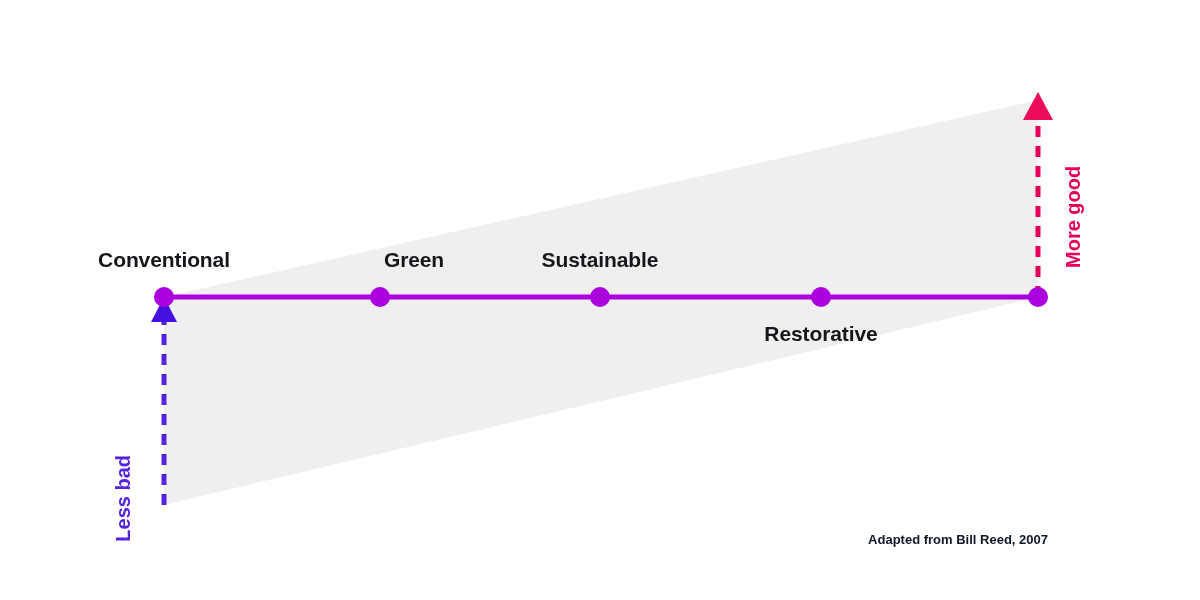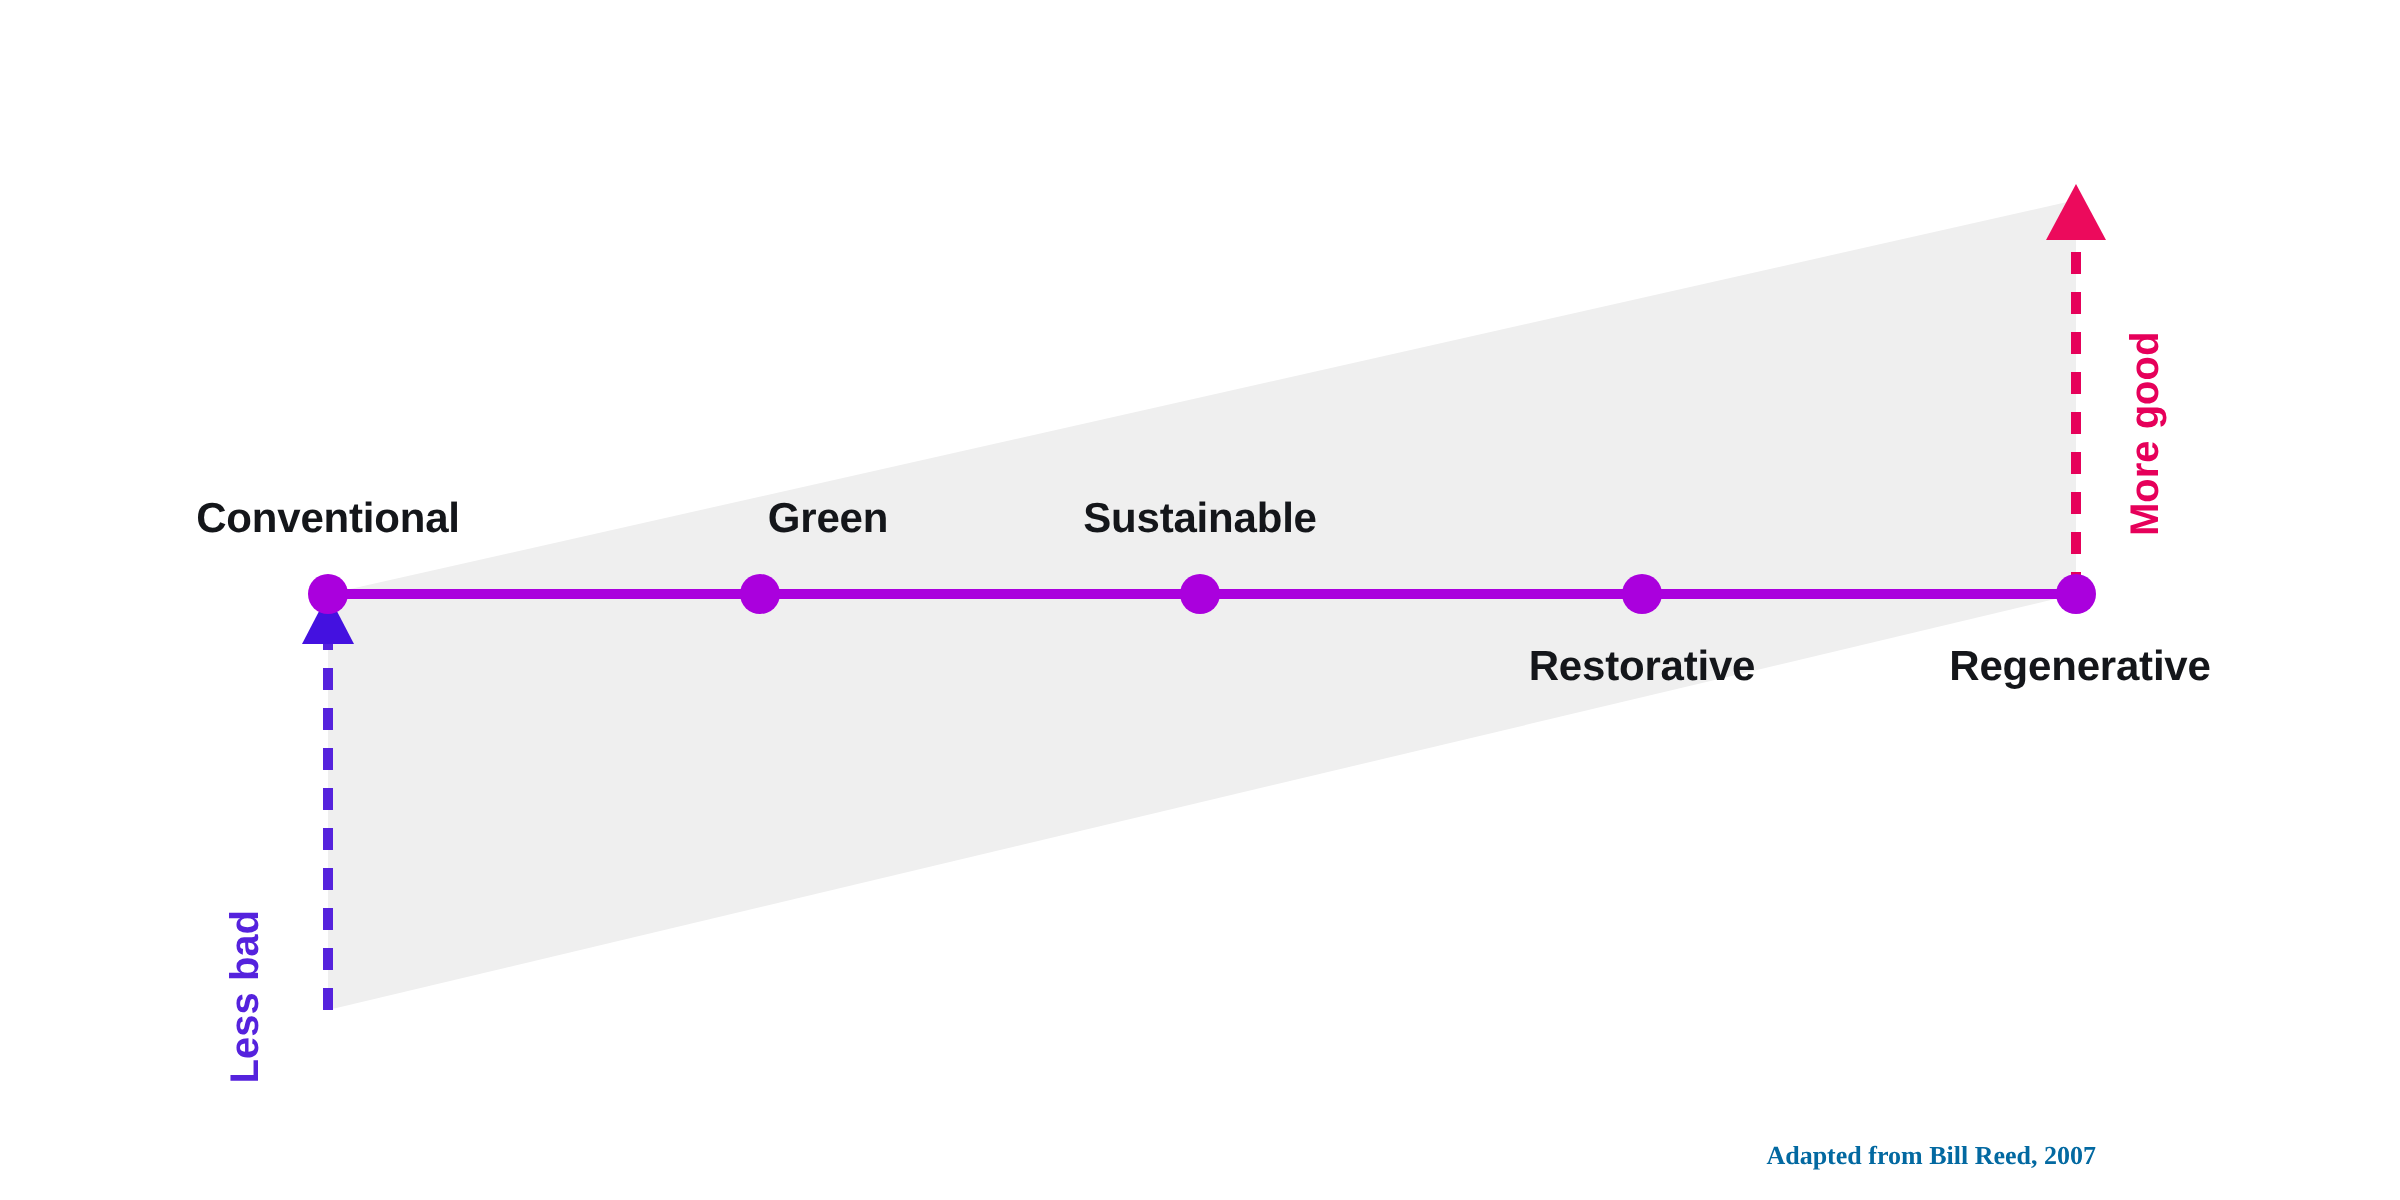--- a/index.html
+++ b/index.html
@@ -55,25 +55,25 @@
     transform: rotate(-90deg) translate(-100%, 0);
   }
   #axis-label-more-good {
     color: #e6005a;
     transform-origin: 0 0;
     transform: rotate(-90deg) translate(0, 0);
   }
   #attribution {
     position: absolute;
     right: 80px;
-    top: 570px;
-    font-family: Liberation Serif, serif;
+    top: 532px;
+    font-family: Liberation Sans, sans-serif;
     font-weight: bold;
     font-size: 13px;
-    color: #0369a1;
+    color: #0f172a;
     white-space: nowrap;
   }
 </style>
 </head>
 <body>
 
 <div id="stage">
 
   <svg id="diagram-svg" viewBox="0 0 1200 600">
 
@@ -97,21 +97,20 @@
   </svg>
 
   <div class="node-label above" id="label-conventional" style="left: 164px; top: 272px;">Conventional</div>
 
   <div class="node-label above" id="label-green" style="left: 382px; top: 272px; margin-left: 32px;">Green</div>
 
   <div class="node-label above" id="label-sustainable" style="left: 600px; top: 272px; text-align: center;">Sustainable</div>
 
   <div class="node-label below" id="label-restorative" style="left: 821px; top: 322px;">Restorative</div>
 
-  <div class="node-label below" id="label-regenerative" style="left: 1040px; top: 322px;">Regenerative</div>
 
   <div class="axis-label" id="axis-label-less-bad" style="left: 112px; top: 455px;">Less bad</div>
 
   <div class="axis-label" id="axis-label-more-good" style="left: 1062px; top: 268px;">More good</div>
 
   <div id="attribution">Adapted from Bill Reed, 2007</div>
 
 </div>
 
 </body></html>

